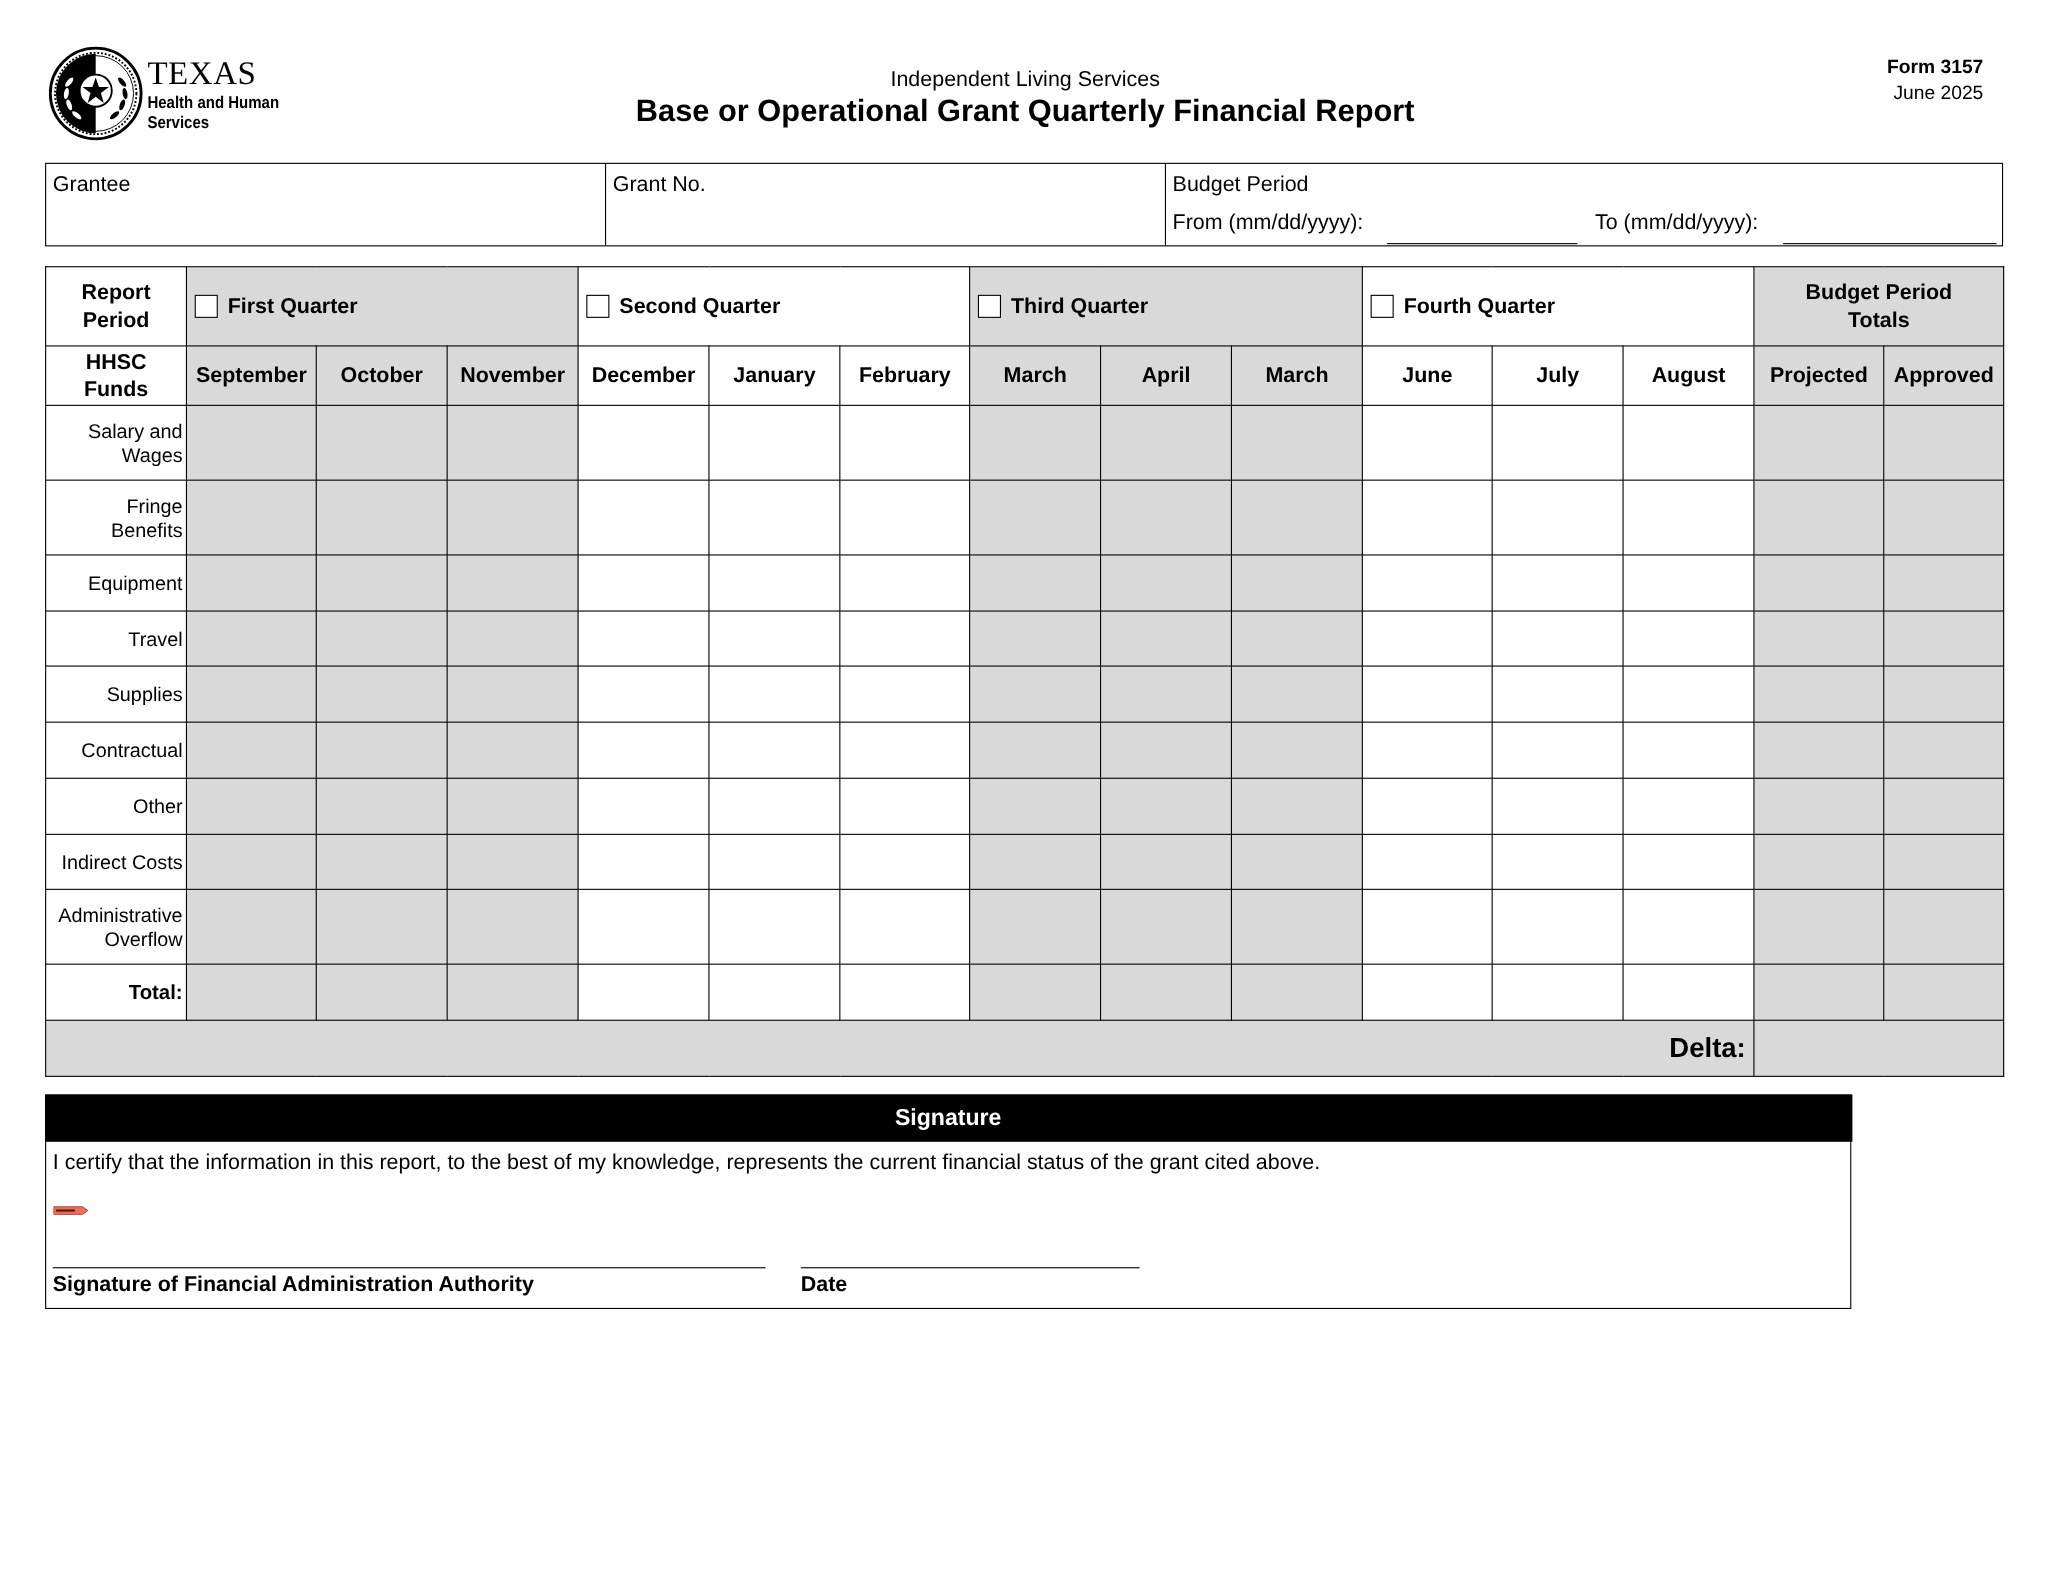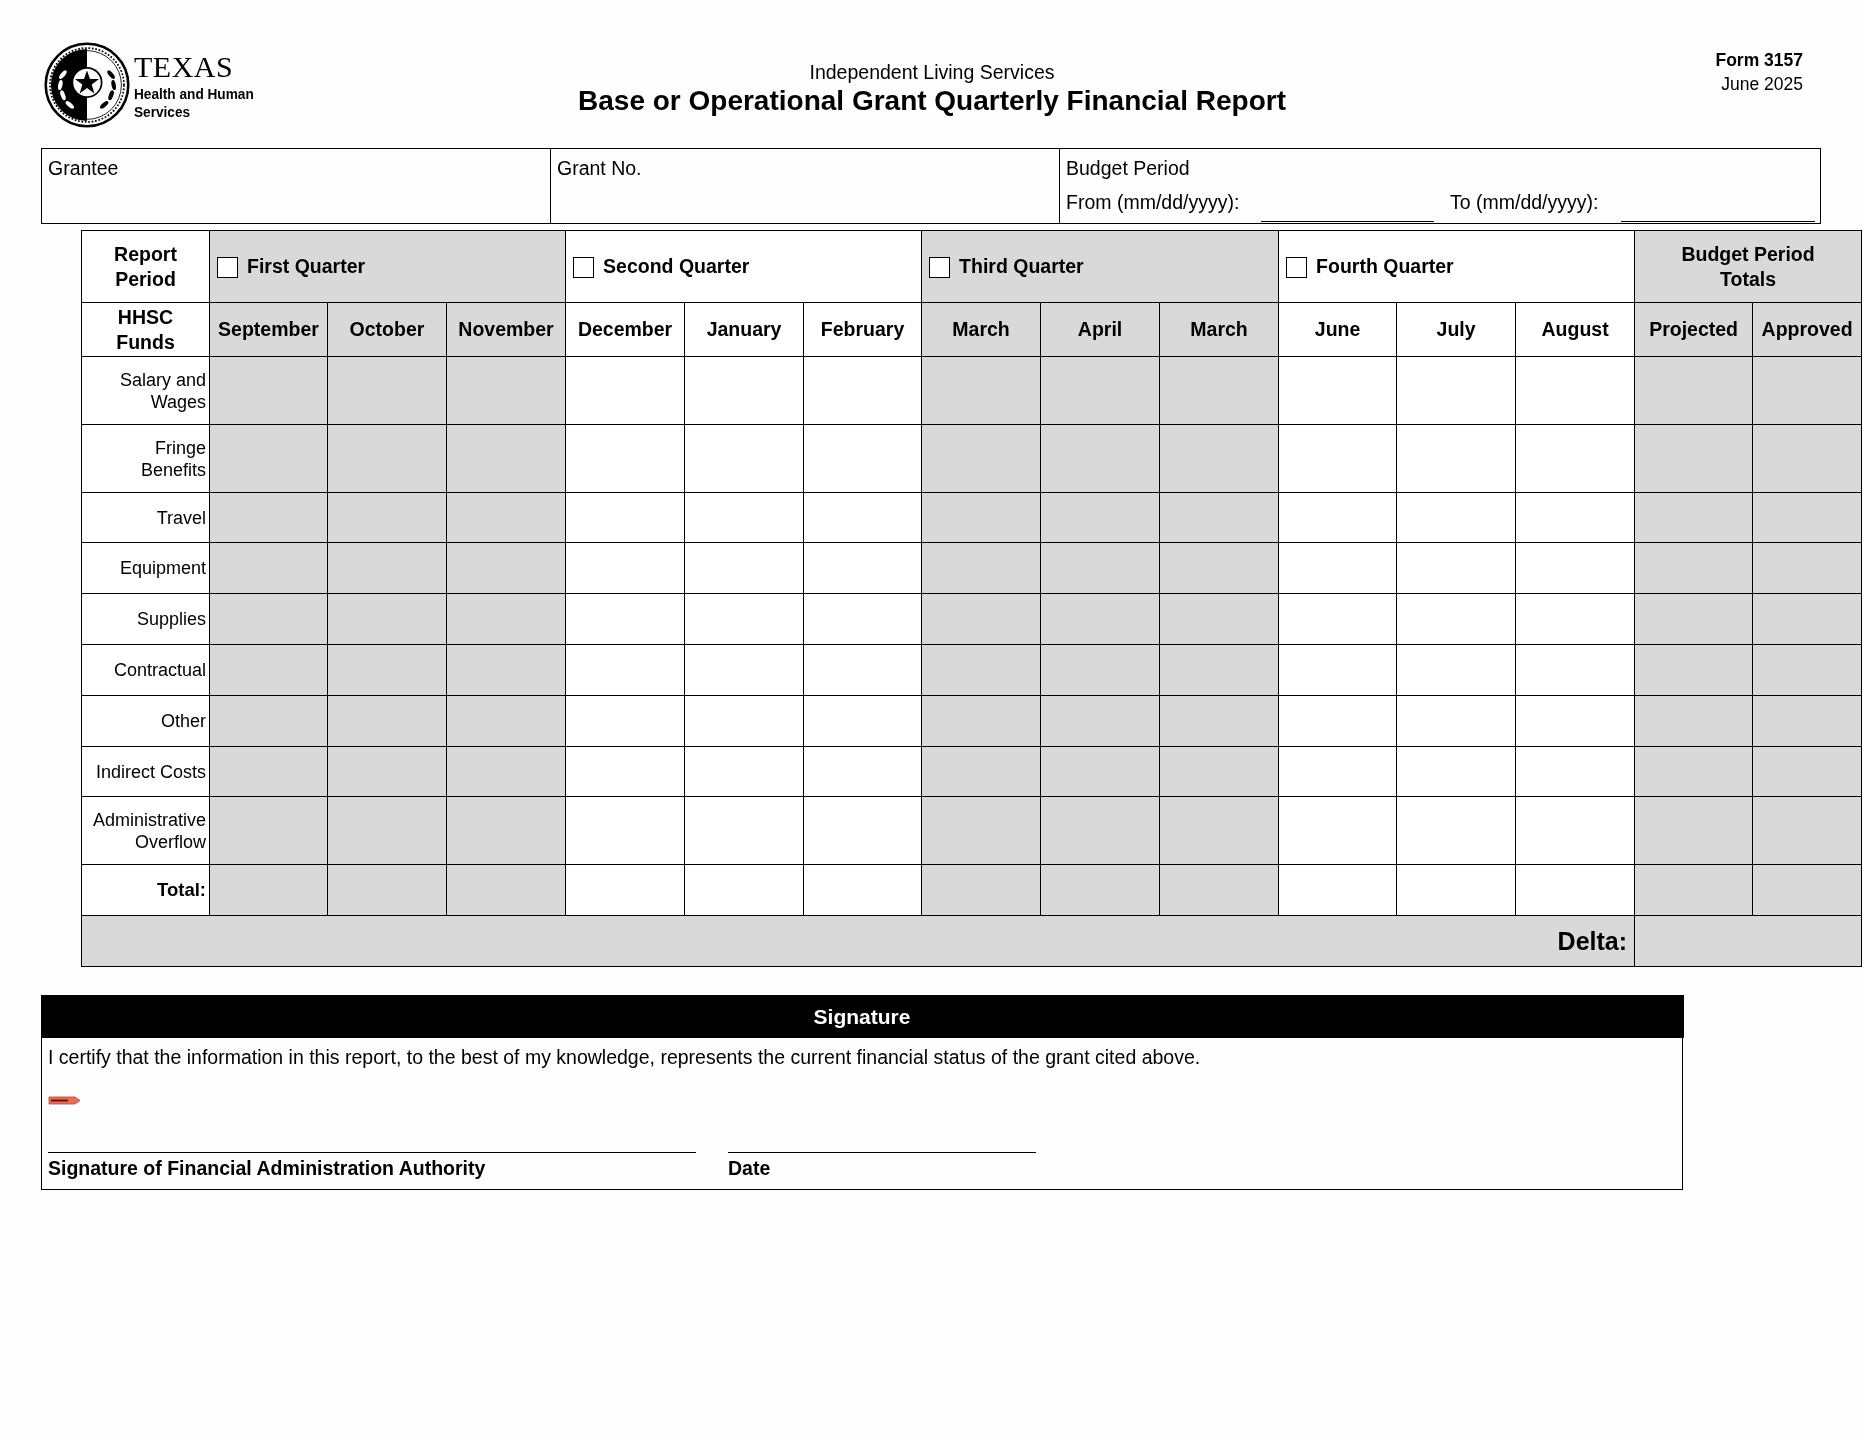--- a/index.html
+++ b/index.html
@@ -25,21 +25,21 @@
   .info .c2 { left: 509px; width: 509px; border-right: 1.5px solid #000; padding: 8px 6px; }
   .info .c3 { left: 1018px; right: 0; padding: 8px 6px; }
   .info .from-label { position: absolute; left: 6px; top: 42px; }
   .info .to-label { position: absolute; left: 390px; top: 42px; }
   .info .line-input { position: absolute; top: 50px; height: 22px; border: none; border-bottom: 1.3px solid #000; background: transparent; font: inherit; font-size: 18px; padding: 0; outline: none; }
   .info .from-input { left: 201px; width: 173px; }
   .info .to-input { left: 561px; width: 194px; }
   .info .text-input { position: absolute; left: 6px; right: 6px; top: 38px; height: 28px; border: none; background: transparent; font: inherit; outline: none; }
 
   
-  table.grid { position: absolute; left: 41px; top: 230px; border-collapse: collapse; table-layout: fixed; width: 1780px; margin-left: 40px; }
+  table.grid { position: absolute; left: 41px; top: 242px; border-collapse: collapse; table-layout: fixed; width: 1780px; }
   table.grid td { border: 1.5px solid #000; padding: 0; box-sizing: border-box; }
   .g { background: #d9d9d9; }
   .w { background: #fff; }
   .hdr-label { text-align: center; font-weight: bold; font-size: 19.5px; line-height: 25px; }
   .q-cell { font-weight: bold; font-size: 19.5px; padding-left: 7px !important; }
   .q-cell .cb { display: inline-block; width: 21px; height: 21px; border: 1.3px solid #000; background: #fff; vertical-align: middle; margin-right: 9px; box-sizing: border-box; cursor: pointer; }
   .q-cell span.lbl { vertical-align: middle; }
   .month { text-align: center; font-weight: bold; font-size: 19.5px; }
   .row-label { text-align: right; font-size: 18px; line-height: 22px; padding-right: 3px !important; }
   .row-label.bold { font-weight: bold; font-size: 18.5px; }
@@ -185,39 +185,39 @@
         <td class="w entry"><input style=""></td>
         <td class="g entry"><input style=""></td>
         <td class="g entry"><input style=""></td>
         <td class="g entry"><input style=""></td>
         <td class="w entry"><input style=""></td>
         <td class="w entry"><input style=""></td>
         <td class="w entry"><input style=""></td>
         <td class="g entry"><input style=""></td>
         <td class="g entry"><input style=""></td>
       </tr>
+      <tr style="height: 51px;">
+        <td class="w row-label"><span style="display: inline-block; max-width: 118px;">Equipment</span></td>
+        <td class="g entry"><input style=""></td>
+        <td class="g entry"><input style=""></td>
+        <td class="g entry"><input style=""></td>
+        <td class="w entry"><input style=""></td>
+        <td class="w entry"><input style=""></td>
+        <td class="w entry"><input style=""></td>
+        <td class="g entry"><input style=""></td>
+        <td class="g entry"><input style=""></td>
+        <td class="g entry"><input style=""></td>
+        <td class="w entry"><input style=""></td>
+        <td class="w entry"><input style=""></td>
+        <td class="w entry"><input style=""></td>
+        <td class="g entry"><input style=""></td>
+        <td class="g entry"><input style=""></td>
+      </tr>
       <tr style="height: 50px;">
         <td class="w row-label"><span style="display: inline-block; max-width: 118px;">Travel</span></td>
-        <td class="g entry"><input style=""></td>
-        <td class="g entry"><input style=""></td>
-        <td class="g entry"><input style=""></td>
-        <td class="w entry"><input style=""></td>
-        <td class="w entry"><input style=""></td>
-        <td class="w entry"><input style=""></td>
-        <td class="g entry"><input style=""></td>
-        <td class="g entry"><input style=""></td>
-        <td class="g entry"><input style=""></td>
-        <td class="w entry"><input style=""></td>
-        <td class="w entry"><input style=""></td>
-        <td class="w entry"><input style=""></td>
-        <td class="g entry"><input style=""></td>
-        <td class="g entry"><input style=""></td>
-      </tr>
-      <tr style="height: 51px;">
-        <td class="w row-label"><span style="display: inline-block; max-width: 118px;">Equipment</span></td>
         <td class="g entry"><input style=""></td>
         <td class="g entry"><input style=""></td>
         <td class="g entry"><input style=""></td>
         <td class="w entry"><input style=""></td>
         <td class="w entry"><input style=""></td>
         <td class="w entry"><input style=""></td>
         <td class="g entry"><input style=""></td>
         <td class="g entry"><input style=""></td>
         <td class="g entry"><input style=""></td>
         <td class="w entry"><input style=""></td>

